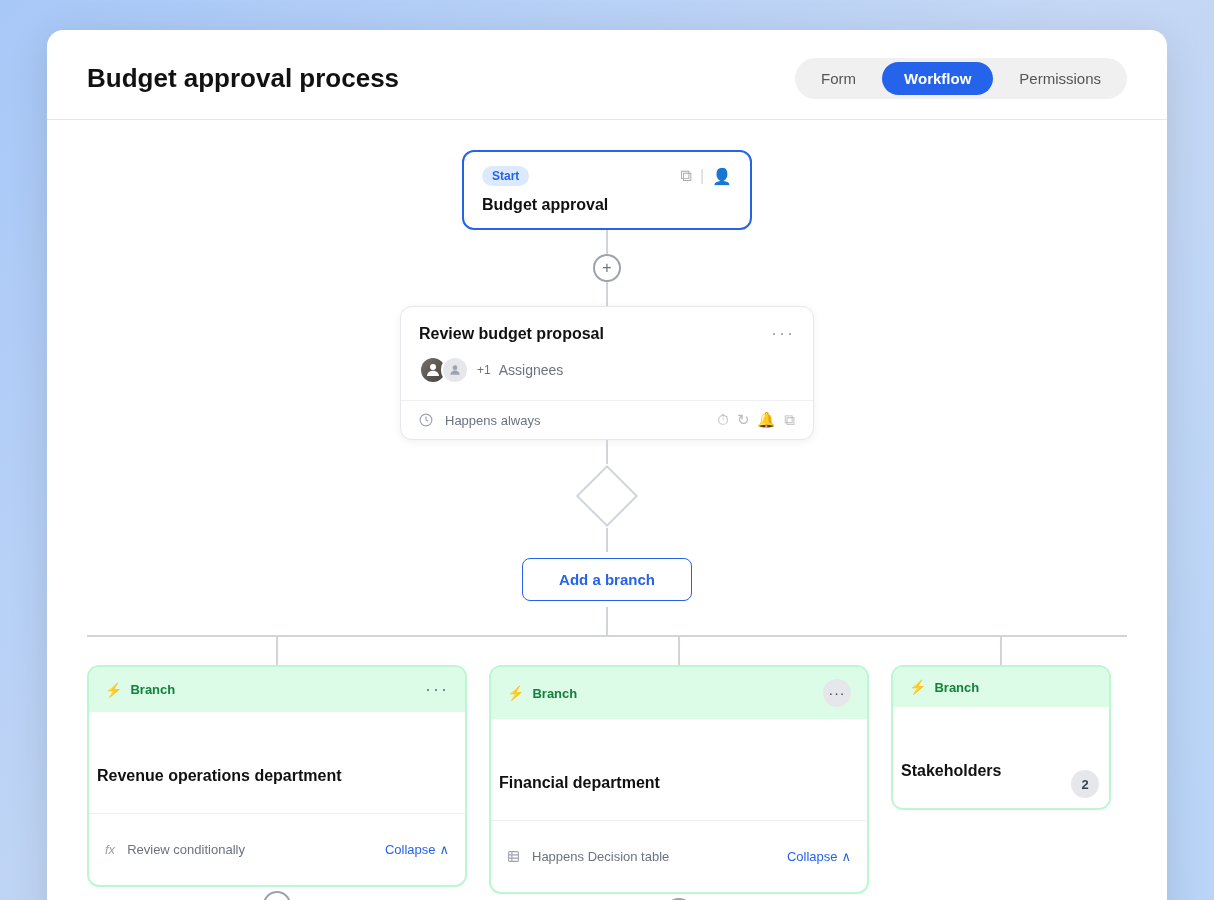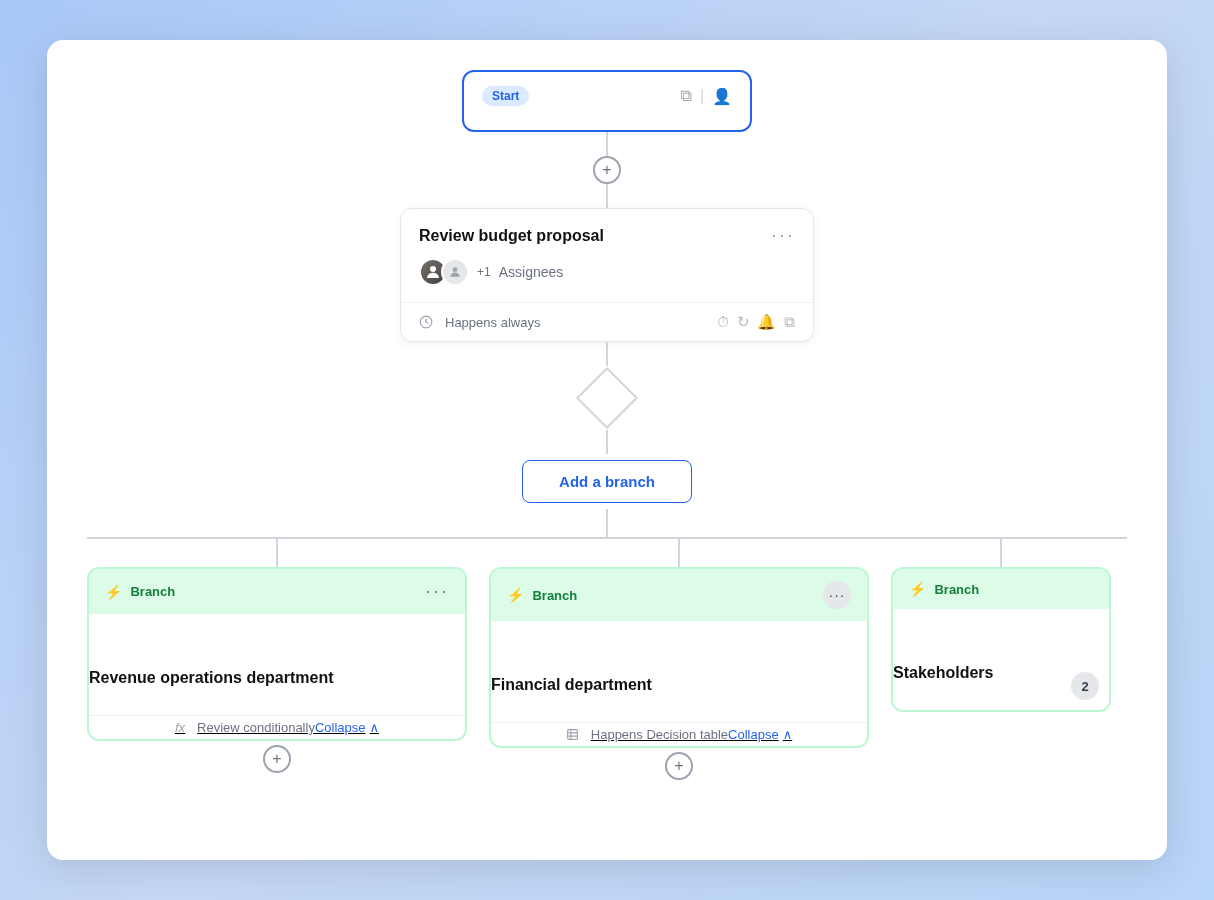--- a/index.html
+++ b/index.html
@@ -266,37 +266,36 @@
     .branch-icon {
       font-size: 14px;
       color: #16a34a;
     }
     .branch-label {
       font-size: 13px;
       font-weight: 700;
       color: #15803d;
     }
     .branch-card-body {
-      padding: 14px 0;
+      padding: 14px 8px;
       background: white;
       margin-top: 41px;
     }
     .branch-title {
       font-size: 16px;
       font-weight: 700;
       color: #111;
       margin-bottom: 14px;
     }
     .branch-footer {
       border-top: 1px solid #f0f0f0;
-      padding: 4px 16px;
-      display: flex;
-      align-items: center;
-      justify-content: center;
-      text-decoration: underline;
+      padding: 28px 16px;
+      display: flex;
+      align-items: center;
+      justify-content: space-between;
     }
     .collapse-btn {
       font-size: 13px;
       color: #2563eb;
       cursor: pointer;
       font-weight: 500;
       display: flex;
       align-items: center;
       gap: 4px;
       background: none;
@@ -366,34 +365,43 @@
       width: 2px;
       height: 24px;
       background: #d1d5db;
     }
   </style>
 </head>
 <body>
 
 <div class="app-container">
 
+  <div class="header">
+    <h1 class="page-title">Budget approval process</h1>
+    <div class="tab-group">
+      <button class="tab-btn">Form</button>
+      <button class="tab-btn active">Workflow</button>
+      <button class="tab-btn">Permissions</button>
+    </div>
+  </div>
 
   <div class="workflow-canvas">
     <div class="flow-area">
 
       <div class="node-section">
         <div class="start-node">
           <div class="node-header">
             <span class="node-badge">Start</span>
             <div class="node-icons">
               <span>⧉</span>
               <span style="color:#d1d5db">|</span>
               <span>👤</span>
             </div>
           </div>
+          <div class="node-title">Budget approval</div>
         </div>
         <div class="separator-line"></div>
         <button class="plus-btn">+</button>
         <div class="separator-line"></div>
       </div>
 
       <div class="node-section">
         <div class="review-node">
           <div class="review-node-body">
             <div class="review-node-header">

